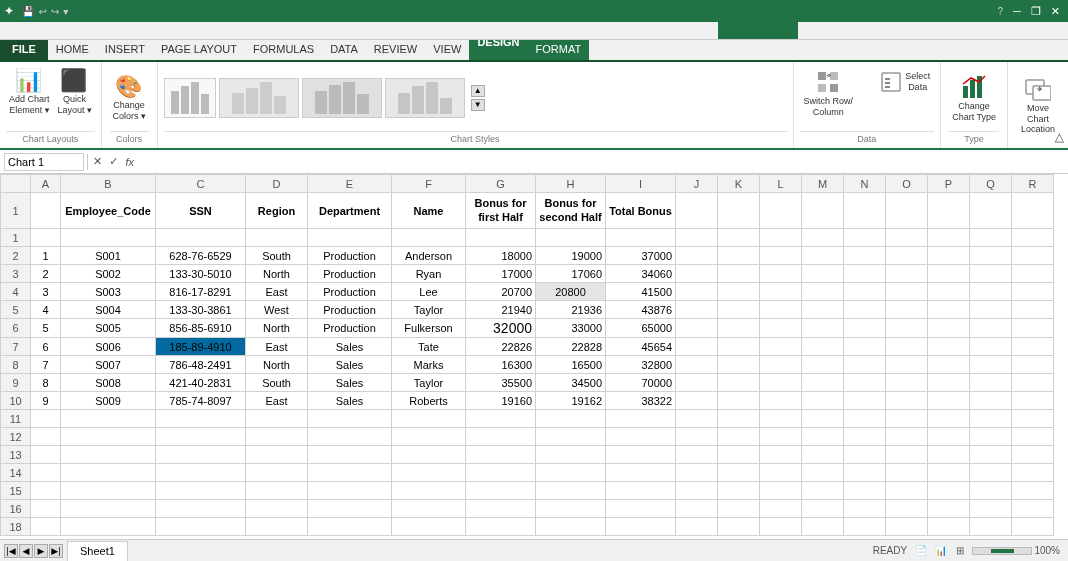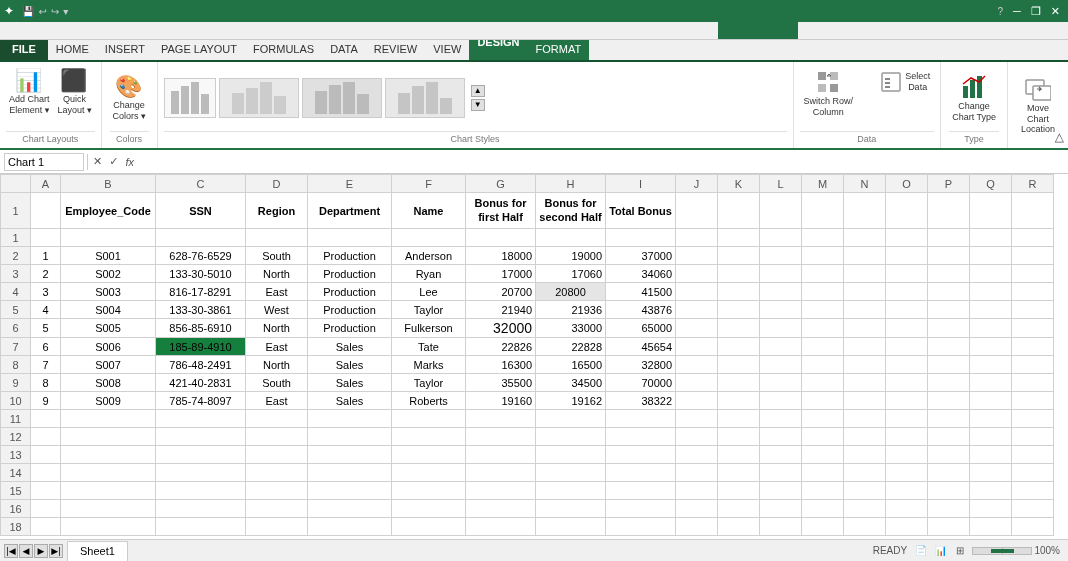--- a/index.html
+++ b/index.html
@@ -364,21 +364,21 @@
             <td style="border: 1px solid rgb(208, 208, 208); background: rgb(255, 255, 255); font-size: 11px; height: 18px; padding: 1px 3px; text-align: left;"></td>
             <td style="border: 1px solid rgb(208, 208, 208); background: rgb(255, 255, 255); font-size: 11px; height: 18px; padding: 1px 3px; text-align: left;"></td>
             <td style="border: 1px solid rgb(208, 208, 208); background: rgb(255, 255, 255); font-size: 11px; height: 18px; padding: 1px 3px; text-align: left;"></td>
             <td style="border: 1px solid rgb(208, 208, 208); background: rgb(255, 255, 255); font-size: 11px; height: 18px; padding: 1px 3px; text-align: left;"></td>
             <td style="border: 1px solid rgb(208, 208, 208); background: rgb(255, 255, 255); font-size: 11px; height: 18px; padding: 1px 3px; text-align: left;"></td>
           </tr>
           <tr>
             <td style="background: rgb(242, 242, 242); border: 1px solid rgb(208, 208, 208); text-align: center; color: rgb(85, 85, 85); font-size: 11px; height: 18px; padding: 1px 3px; position: sticky; left: 0px; z-index: 1;">7</td>
             <td style="border: 1px solid rgb(208, 208, 208); background: rgb(255, 255, 255); font-size: 11px; height: 18px; padding: 1px 3px; text-align: center;">6</td>
             <td style="border: 1px solid rgb(208, 208, 208); background: rgb(255, 255, 255); font-size: 11px; height: 18px; padding: 1px 3px; text-align: center;">S006</td>
-            <td style="border: 1px solid rgb(208, 208, 208); background: #15803d; font-size: 11px; height: 18px; padding: 1px 3px; text-align: center;">185-89-4910</td>
+            <td style="border: 1px solid rgb(208, 208, 208); background: #0369a1; font-size: 11px; height: 18px; padding: 1px 3px; text-align: center;">185-89-4910</td>
             <td style="border: 1px solid rgb(208, 208, 208); background: rgb(255, 255, 255); font-size: 11px; height: 18px; padding: 1px 3px; text-align: center;">East</td>
             <td style="border: 1px solid rgb(208, 208, 208); background: rgb(255, 255, 255); font-size: 11px; height: 18px; padding: 1px 3px; text-align: center;">Sales</td>
             <td style="border: 1px solid rgb(208, 208, 208); background: rgb(255, 255, 255); font-size: 11px; height: 18px; padding: 1px 3px; text-align: center;">Tate</td>
             <td style="border: 1px solid rgb(208, 208, 208); background: rgb(255, 255, 255); font-size: 11px; height: 18px; padding: 1px 3px; text-align: right;">22826</td>
             <td style="border: 1px solid rgb(208, 208, 208); background: rgb(255, 255, 255); font-size: 11px; height: 18px; padding: 1px 3px; text-align: right;">22828</td>
             <td style="border: 1px solid rgb(208, 208, 208); background: rgb(255, 255, 255); font-size: 11px; height: 18px; padding: 1px 3px; text-align: right;">45654</td>
             <td style="border: 1px solid rgb(208, 208, 208); background: rgb(255, 255, 255); font-size: 11px; height: 18px; padding: 1px 3px; text-align: left;"></td>
             <td style="border: 1px solid rgb(208, 208, 208); background: rgb(255, 255, 255); font-size: 11px; height: 18px; padding: 1px 3px; text-align: left;"></td>
             <td style="border: 1px solid rgb(208, 208, 208); background: rgb(255, 255, 255); font-size: 11px; height: 18px; padding: 1px 3px; text-align: left;"></td>
             <td style="border: 1px solid rgb(208, 208, 208); background: rgb(255, 255, 255); font-size: 11px; height: 18px; padding: 1px 3px; text-align: left;"></td>

